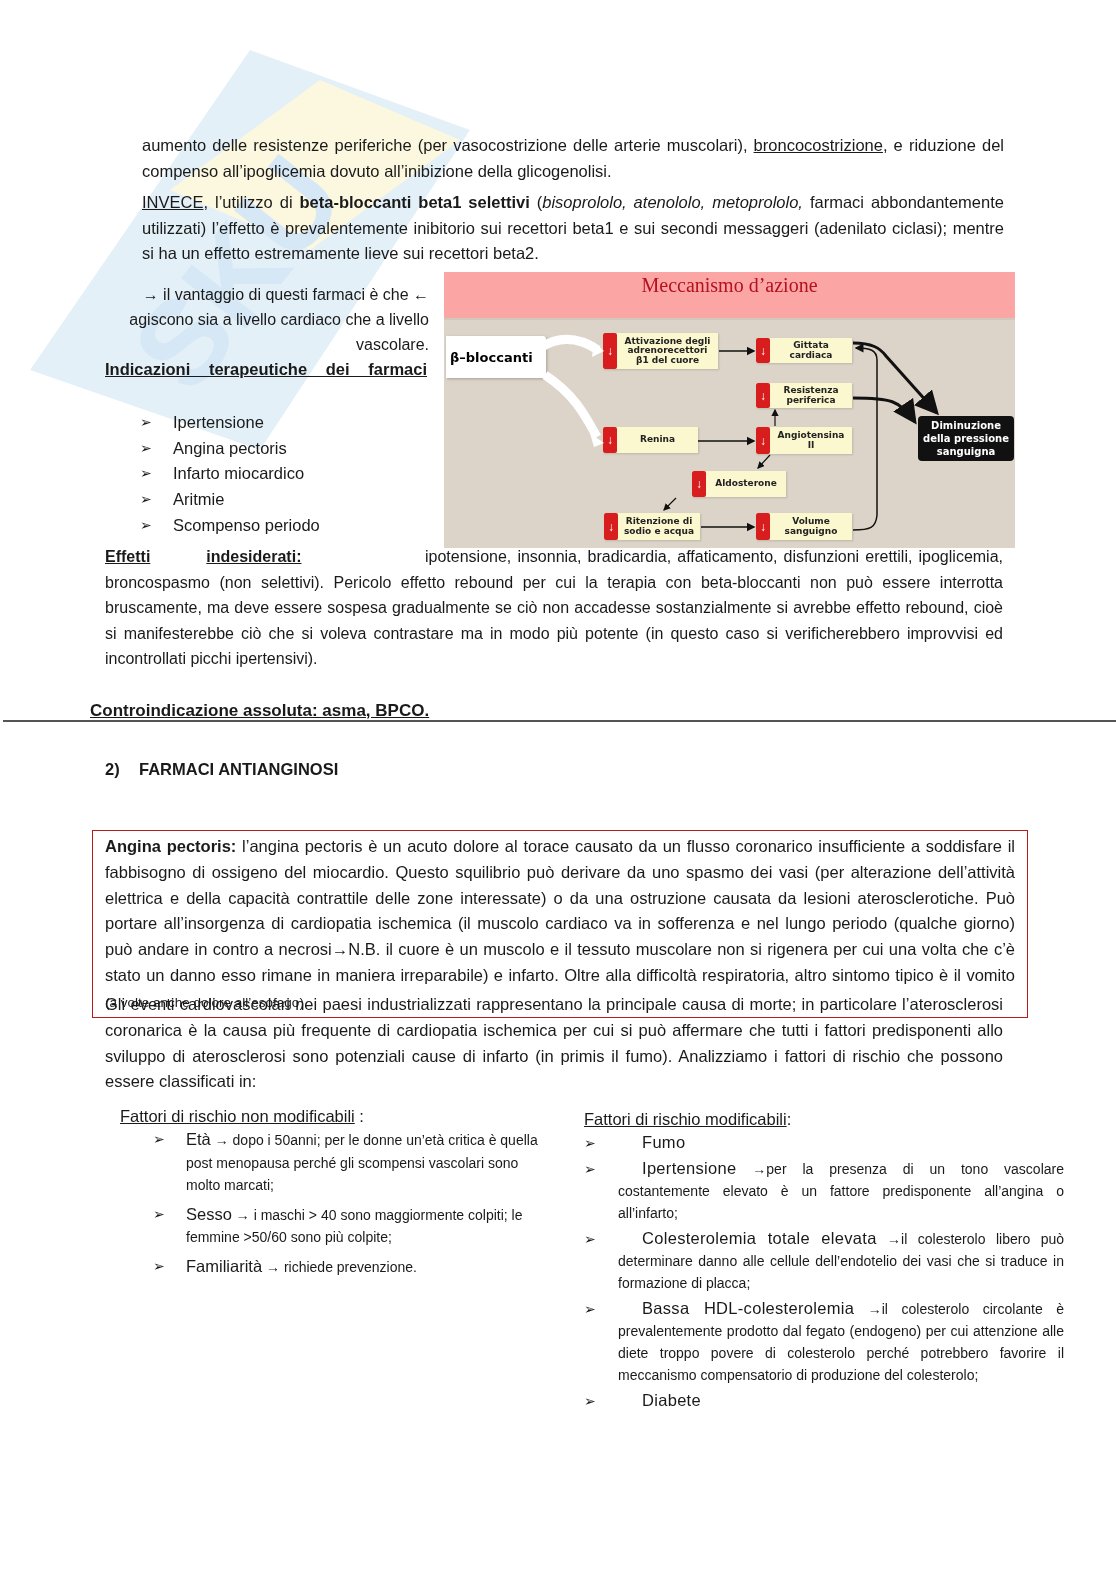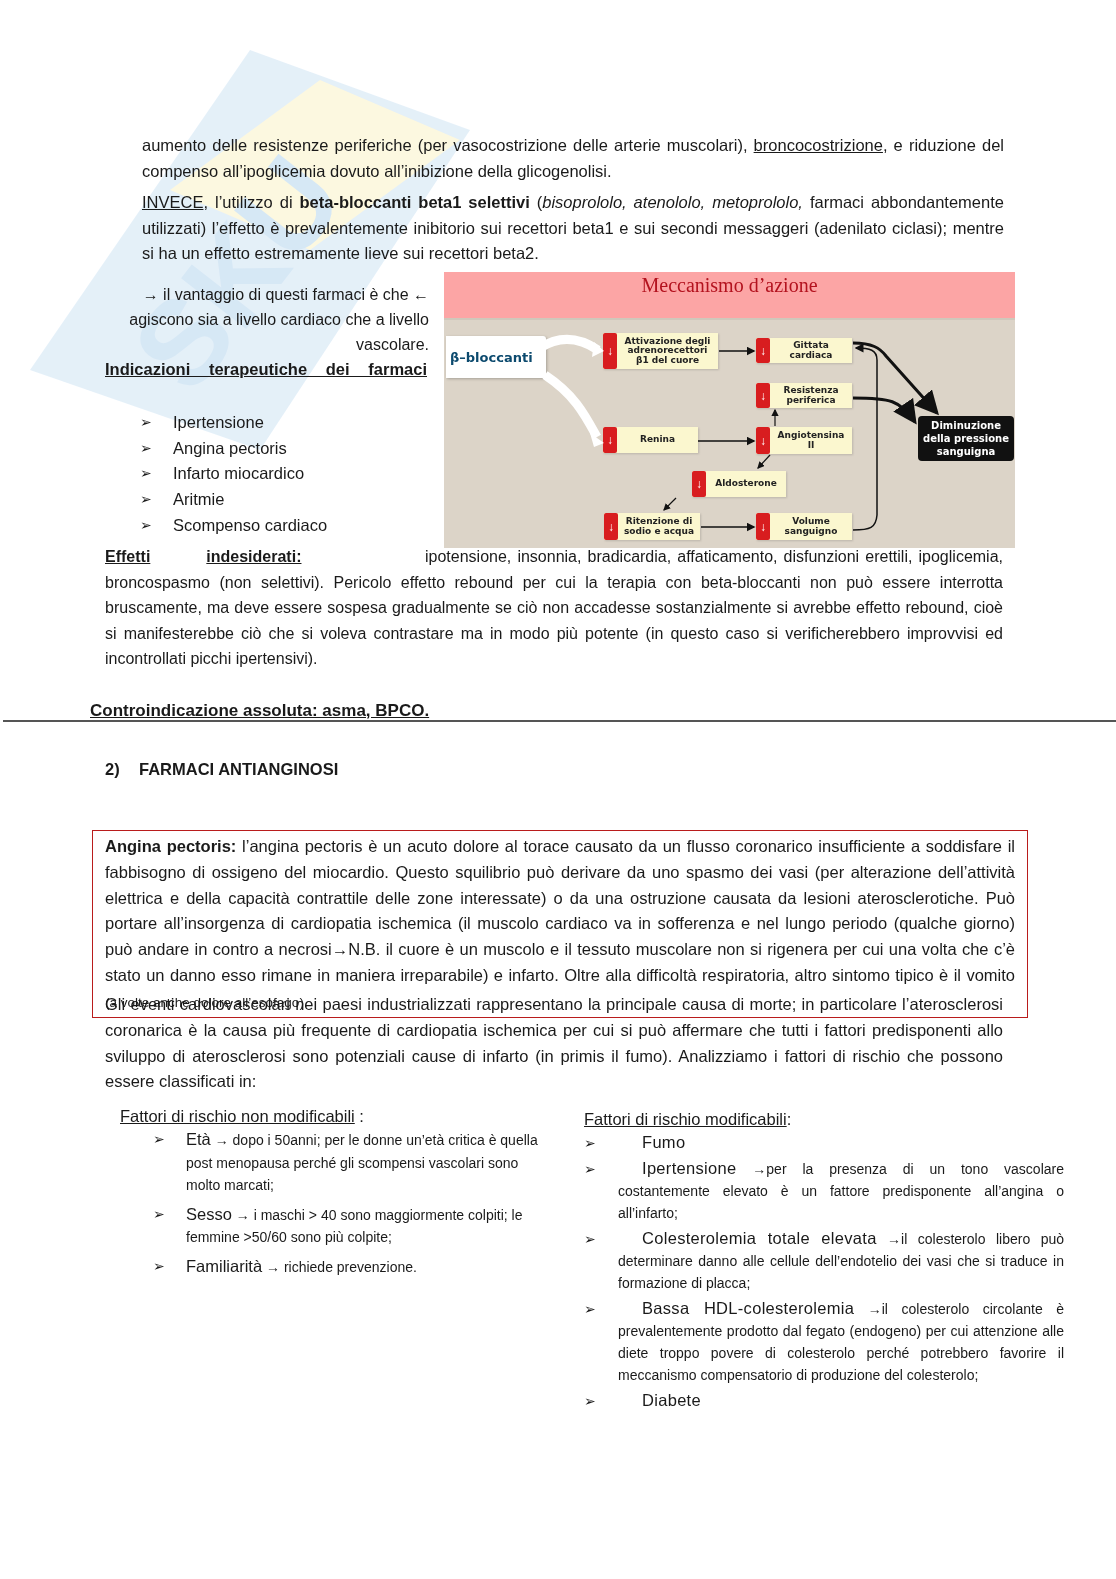--- a/index.html
+++ b/index.html
@@ -26,21 +26,21 @@
   #ind-list { left: 140px; top: 410px; }
 
   
   #diagram { position: absolute; left: 444px; top: 272px; width: 571px; height: 276px; background: #dcd4c8; }
   #diagram .header { position: absolute; left: 0; top: 0; width: 571px; height: 48px; background: #fca5a5; border-bottom: 2px solid #cfc8bb; }
   #diagram .header .title { position: absolute; left: 0; right: 0; top: 2px; text-align: center; font-family: "Liberation Serif", serif; color: #b3121e; font-size: 20px; }
   .dbox { position: absolute; background: #fbf7cf; height: 30px; display: flex; align-items: center; box-shadow: 1px 1px 2px rgba(0,0,0,0.15); }
   .dbox .down { width: 14px; height: 100%; background: #d81d1f; border-radius: 2px; display: flex; align-items: center; justify-content: center; color: #fff; font-size: 12px; font-weight: bold; flex-shrink: 0; }
   .dbox .lbl { flex: 1; text-align: center; font-size: 9px; line-height: 9.5px; font-weight: bold; color: #222; padding: 0 3px; font-family: "DejaVu Sans", sans-serif; }
   .blk-label { position: absolute; left: 446px; top: 336px; width: 100px; height: 42px; background: #fff; border-radius: 0 3px 3px 0; box-shadow: 1px 1px 3px rgba(0,0,0,0.25); }
-  .blk-label span { position: absolute; left: 4px; top: 14px; font-size: 13px; font-weight: bold; color: #0c4a6e; font-family: "DejaVu Sans", sans-serif; }
+  .blk-label span { position: absolute; left: 4px; top: 14px; font-size: 13px; font-weight: bold; color: #000000; font-family: "DejaVu Sans", sans-serif; }
   .result-box { position: absolute; left: 918px; top: 416px; width: 96px; height: 45px; background: #111; color: #fff; font-size: 10px; font-weight: bold; text-align: center; line-height: 13px; padding-top: 3px; border-radius: 4px; font-family: "DejaVu Sans", sans-serif; }
   #diagram-svg { position: absolute; left: 0; top: 0; width: 1116px; height: 1579px; pointer-events: none; }
 
   #effects { position: absolute; left: 105px; top: 544px; width: 898px; line-height: 25.6px; font-size: 16px; text-align: justify; }
   #effects .head { display: inline-block; width: 320px; }
   #effects .head b { text-decoration: underline; }
   #effects .head .gap { display: inline-block; width: 28px; }
   #contra { position: absolute; left: 90px; top: 698px; font-weight: bold; text-decoration: underline; line-height: 25px; font-size: 17px; }
 
   #divider { position: absolute; left: 3px; top: 720px; width: 1113px; height: 2px; background: #555; }
@@ -82,21 +82,21 @@
 <p id="advantage">→ il vantaggio di questi farmaci è che ← agiscono sia a livello cardiaco che a livello vascolare.</p>
 
 <div id="indications-title">
   <span>Indicazioni terapeutiche dei farmaci</span>
 </div>
 <ul class="bullets" id="ind-list">
   <li><span class="bul">➢</span><span>Ipertensione</span></li>
   <li><span class="bul">➢</span><span>Angina pectoris</span></li>
   <li><span class="bul">➢</span><span>Infarto miocardico</span></li>
   <li><span class="bul">➢</span><span>Aritmie</span></li>
-  <li><span class="bul">➢</span><span>Scompenso cardiaco</span></li>
+  <li><span class="bul">➢</span><span>Scompenso periodo</span></li>
 </ul>
 
 <div id="diagram">
   <div class="header">
     <div class="title">Meccanismo d’azione</div>
   </div>
 </div>
 
 <div class="blk-label">
     <span>β–bloccanti</span>

